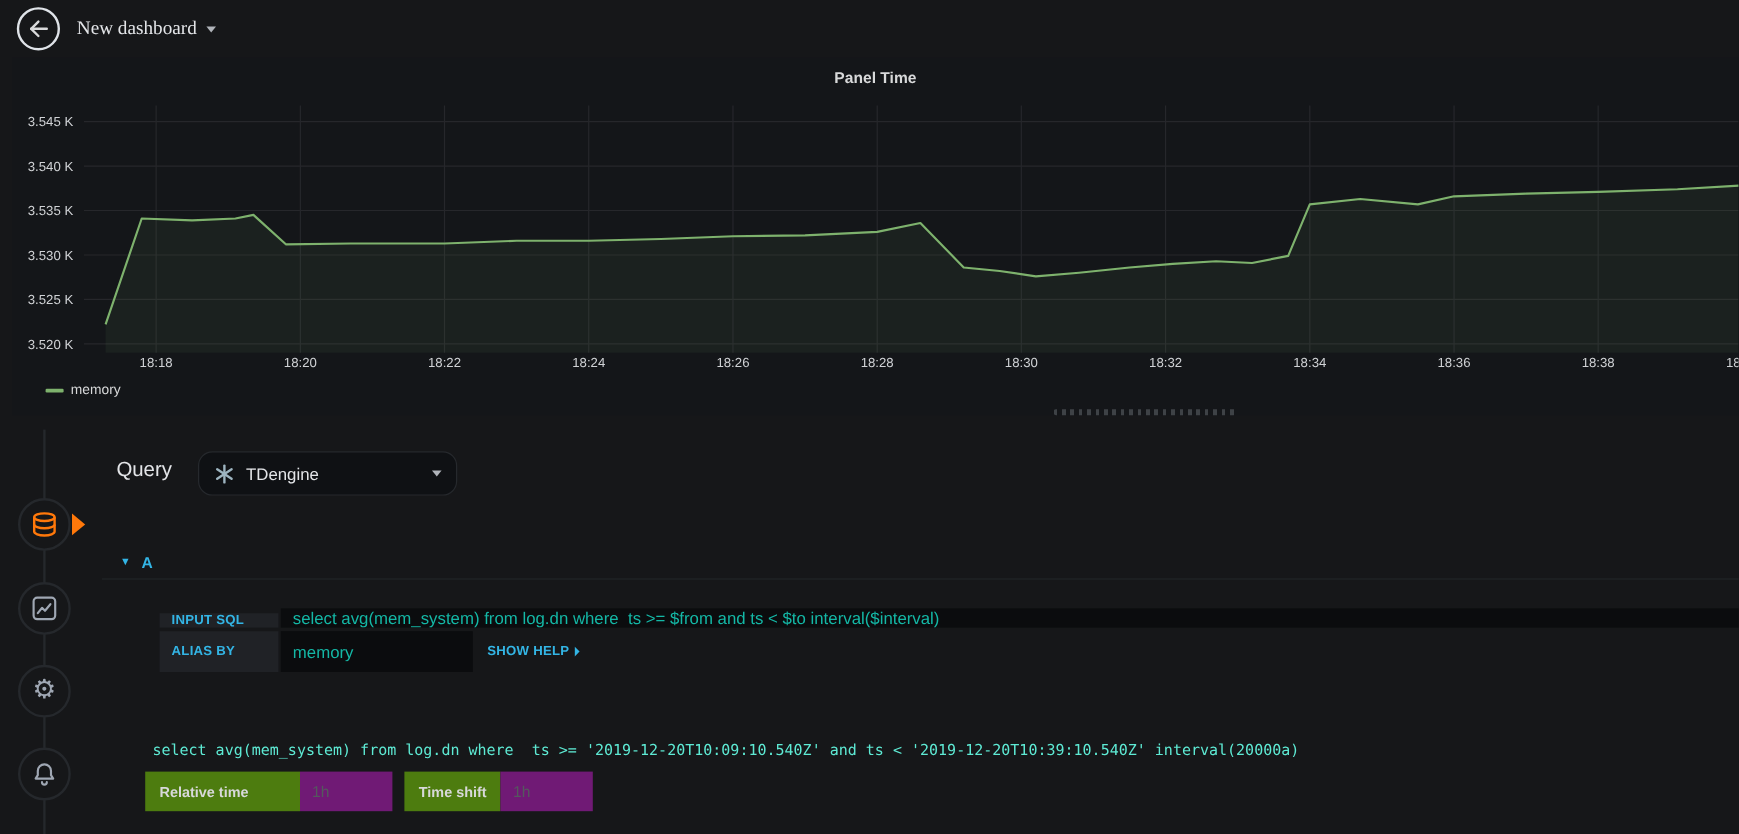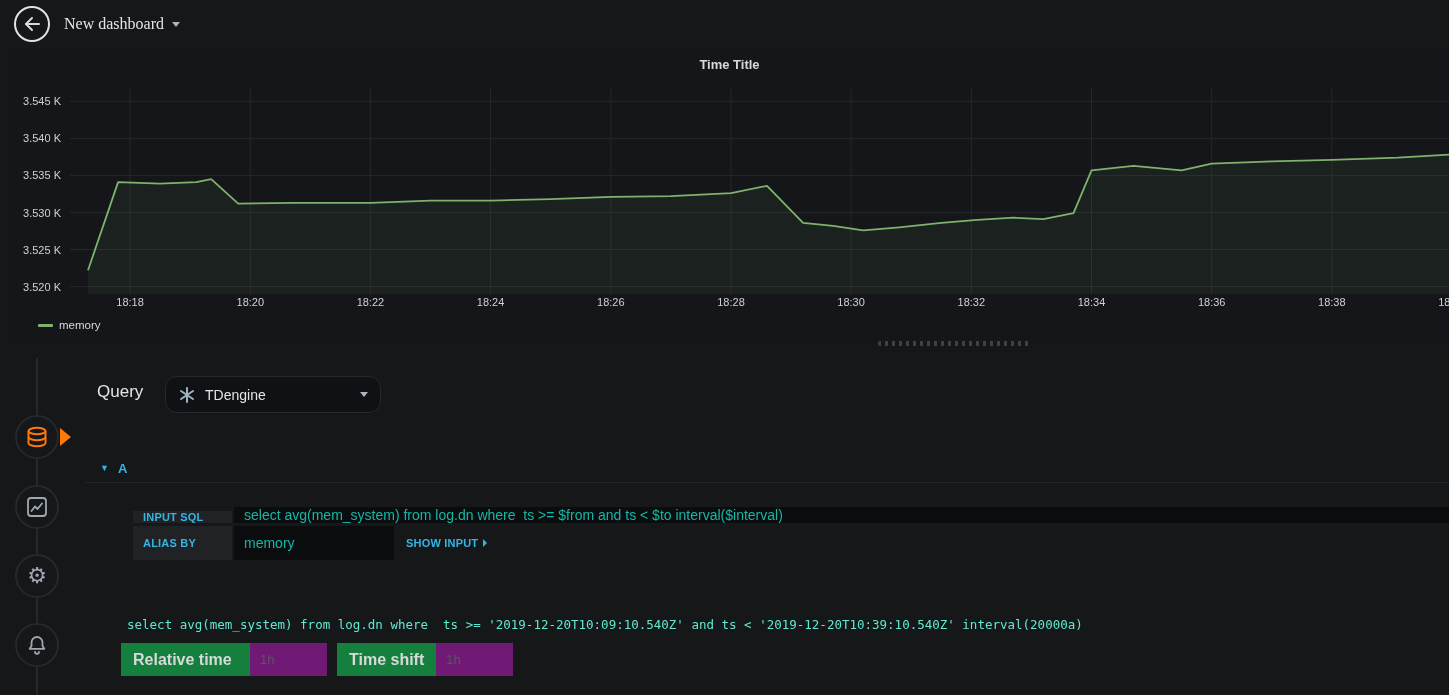--- a/index.html
+++ b/index.html
@@ -77,21 +77,21 @@
   .btn-caret-down { width:0; height:0; border-left:4px solid transparent;
     border-right:4px solid transparent; border-top:4px solid #33b5e5; }
   .btn-caret-right { width:0; height:0; border-top:4px solid transparent;
     border-bottom:4px solid transparent; border-left:4px solid #33b5e5; }
 
   .sql-preview { position:absolute; left:127px; top:573px; white-space:pre;
     font-family:"DejaVu Sans Mono", monospace; font-size:12.5px; color:#5eead4;margin-top:44px; }
 
   
   .options-row { position:absolute; left:121px; top:643px; height:33px; display:flex; align-items:stretch; }
-  .opt-label { background:#15803d; color:#d8d9da; font-size:16px; font-weight:700;
+  .opt-label { background:#4d7c0f; color:#d8d9da; font-size:12px; font-weight:700;
     display:flex; align-items:center; padding:0 12px; box-sizing:border-box; }
   #relative-time-label { min-width:129px; }
   #time-shift-label { margin-left:10px; }
   .opt-input { width:77px; background:#701a75; border:none; outline:none; color:#d8d9da;
     font-size:13px; padding:0 10px; box-sizing:border-box; font-family:inherit; }
   .opt-input::placeholder, .gf-input::placeholder { color:#55585e; }
 </style>
 </head>
 <body>
 
@@ -104,21 +104,21 @@
       </g>
     </svg>
   </div>
   <div class="dash-title-wrap">
     <span class="dash-title">New dashboard</span>
     <span class="caret-down"></span>
   </div>
 </div>
 
 <div class="panel">
-  <div class="panel-title">Time Title</div>
+  <div class="panel-title">Panel Time</div>
   <svg id="chart-svg" width="1439" height="298">
       <line x1="60" x2="1439" y1="238.6" y2="238.6" stroke="#26272b" stroke-width="1"></line>
       <text x="51" y="242.6" text-anchor="end" fill="#d0d2d5" font-size="11">3.520 K</text>
       <line x1="60" x2="1439" y1="201.5" y2="201.5" stroke="#26272b" stroke-width="1"></line>
       <text x="51" y="205.5" text-anchor="end" fill="#d0d2d5" font-size="11">3.525 K</text>
       <line x1="60" x2="1439" y1="164.5" y2="164.5" stroke="#26272b" stroke-width="1"></line>
       <text x="51" y="168.5" text-anchor="end" fill="#d0d2d5" font-size="11">3.530 K</text>
       <line x1="60" x2="1439" y1="127.4" y2="127.4" stroke="#26272b" stroke-width="1"></line>
       <text x="51" y="131.4" text-anchor="end" fill="#d0d2d5" font-size="11">3.535 K</text>
       <line x1="60" x2="1439" y1="90.4" y2="90.4" stroke="#26272b" stroke-width="1"></line>
@@ -216,21 +216,21 @@
 
 <div class="form-row" id="row-input-sql">
   <span class="gf-label">INPUT SQL</span>
   <input class="gf-input" id="input-sql" type="text" value="select avg(mem_system) from log.dn where  ts &gt;= $from and ts &lt; $to interval($interval)" style="">
 </div>
 
 <div class="form-row" id="row-alias">
   <span class="gf-label">ALIAS BY</span>
   <input class="gf-input" id="alias-input" type="text" value="memory" style="">
   <button class="text-btn" id="show-help-btn">
-    <span>SHOW INPUT</span>
+    <span>SHOW HELP</span>
     <span class="btn-caret-right"></span>
   </button>
 </div>
 
 <div class="sql-preview">select avg(mem_system) from log.dn where  ts &gt;= '2019-12-20T10:09:10.540Z' and ts &lt; '2019-12-20T10:39:10.540Z' interval(20000a)</div>
 
 <div class="options-row">
   <span class="opt-label" id="relative-time-label">Relative time</span>
   <input class="opt-input" type="text" placeholder="1h" style="">
   <span class="opt-label" id="time-shift-label">Time shift</span>

